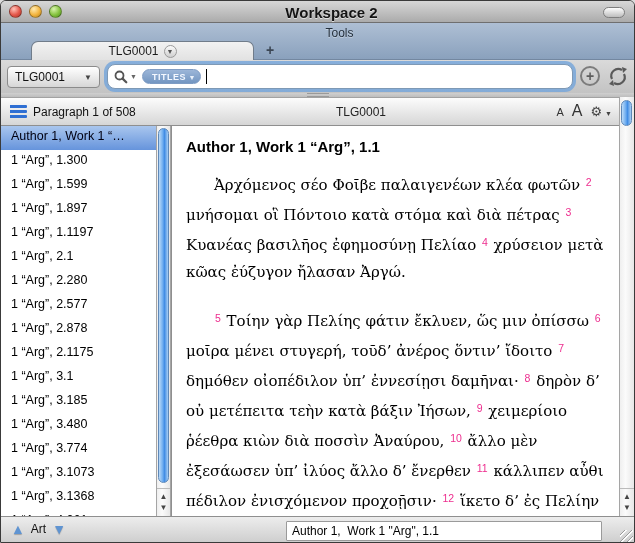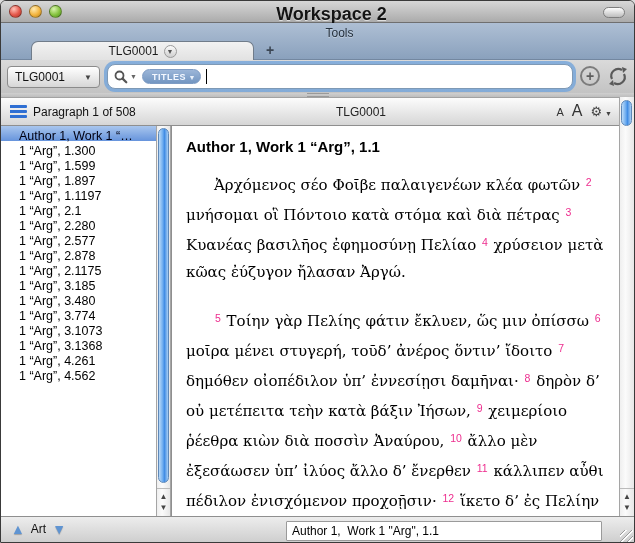--- a/index.html
+++ b/index.html
@@ -18,21 +18,21 @@
     position:absolute; left:0; top:0; width:100%; height:22px;
     background:linear-gradient(#d7d7d7,#ababab);
     border-bottom:1px solid #6f6f6f;
   }
   .traffic{ position:absolute; top:4px; width:13px; height:13px; border-radius:50%; border:1px solid rgba(0,0,0,.35); }
   .tl-close{ left:8px;  background:radial-gradient(circle at 35% 28%, #ffc2b8, #e4574a 55%, #a83428); }
   .tl-min  { left:28px; background:radial-gradient(circle at 35% 28%, #ffeab0, #f3b43e 55%, #b07f1d); }
   .tl-zoom { left:48px; background:radial-gradient(circle at 35% 28%, #d8f3ad, #85c33f 55%, #4e8a1f); }
   .win-title{
     position:absolute; left:0; right:0; top:3px; text-align:center;
-    font-size:18px; font-weight:bold; color:#141414;
+    font-size:15px; font-weight:bold; color:#141414;
     text-shadow:0 1px 0 rgba(255,255,255,.6);
     padding-left:28px;
   }
   .pill-btn{
     position:absolute; right:9px; top:6px; width:22px; height:11px;
     border-radius:6px; border:1px solid #7e7e7e;
     background:linear-gradient(#fdfdfd,#bdbdbd);
   }
 
   
@@ -126,21 +126,21 @@
   .font-small{ font-size:11px; color:#333; }
   .font-large{ font-size:16px; color:#333; }
   .gear{ font-size:13px; color:#444; }
   .gear-arrow{ font-size:7px; color:#444; margin-left:-5px; }
 
   
   .sidebar{
     position:absolute; left:0; top:125px; width:155px; height:390px;
     background:#fff; overflow:hidden; font-size:12.5px;
   }
-  .side-item{ height:15px; line-height:20.5px; padding-left:18px; color:#000; white-space:nowrap; }
+  .side-item{ height:24px; line-height:20.5px; padding-left:10px; color:#000; white-space:nowrap; }
   .side-item.selected{
     background:linear-gradient(#a9c6ee,#6694dc);
     color:#001;
   }
 
   
   .sb-track{
     position:absolute; background:linear-gradient(to right,#efefef,#fbfbfb 40%,#e7e7e7);
     border-left:1px solid #a5a5a5; border-right:1px solid #a5a5a5;
   }
@@ -273,20 +273,21 @@
       <div class="side-item selected">Author 1,  Work 1 “…</div>
       <div class="side-item">1 “Arg”, 1.300</div>
       <div class="side-item">1 “Arg”, 1.599</div>
       <div class="side-item">1 “Arg”, 1.897</div>
       <div class="side-item">1 “Arg”, 1.1197</div>
       <div class="side-item">1 “Arg”, 2.1</div>
       <div class="side-item">1 “Arg”, 2.280</div>
       <div class="side-item">1 “Arg”, 2.577</div>
       <div class="side-item">1 “Arg”, 2.878</div>
       <div class="side-item">1 “Arg”, 2.1175</div>
+      <div class="side-item">1 “Arg”, 3.1</div>
       <div class="side-item">1 “Arg”, 3.185</div>
       <div class="side-item">1 “Arg”, 3.480</div>
       <div class="side-item">1 “Arg”, 3.774</div>
       <div class="side-item">1 “Arg”, 3.1073</div>
       <div class="side-item">1 “Arg”, 3.1368</div>
       <div class="side-item">1 “Arg”, 4.261</div>
       <div class="side-item">1 “Arg”, 4.562</div>
     </div>
 
   <div class="sb-track sb-side">

